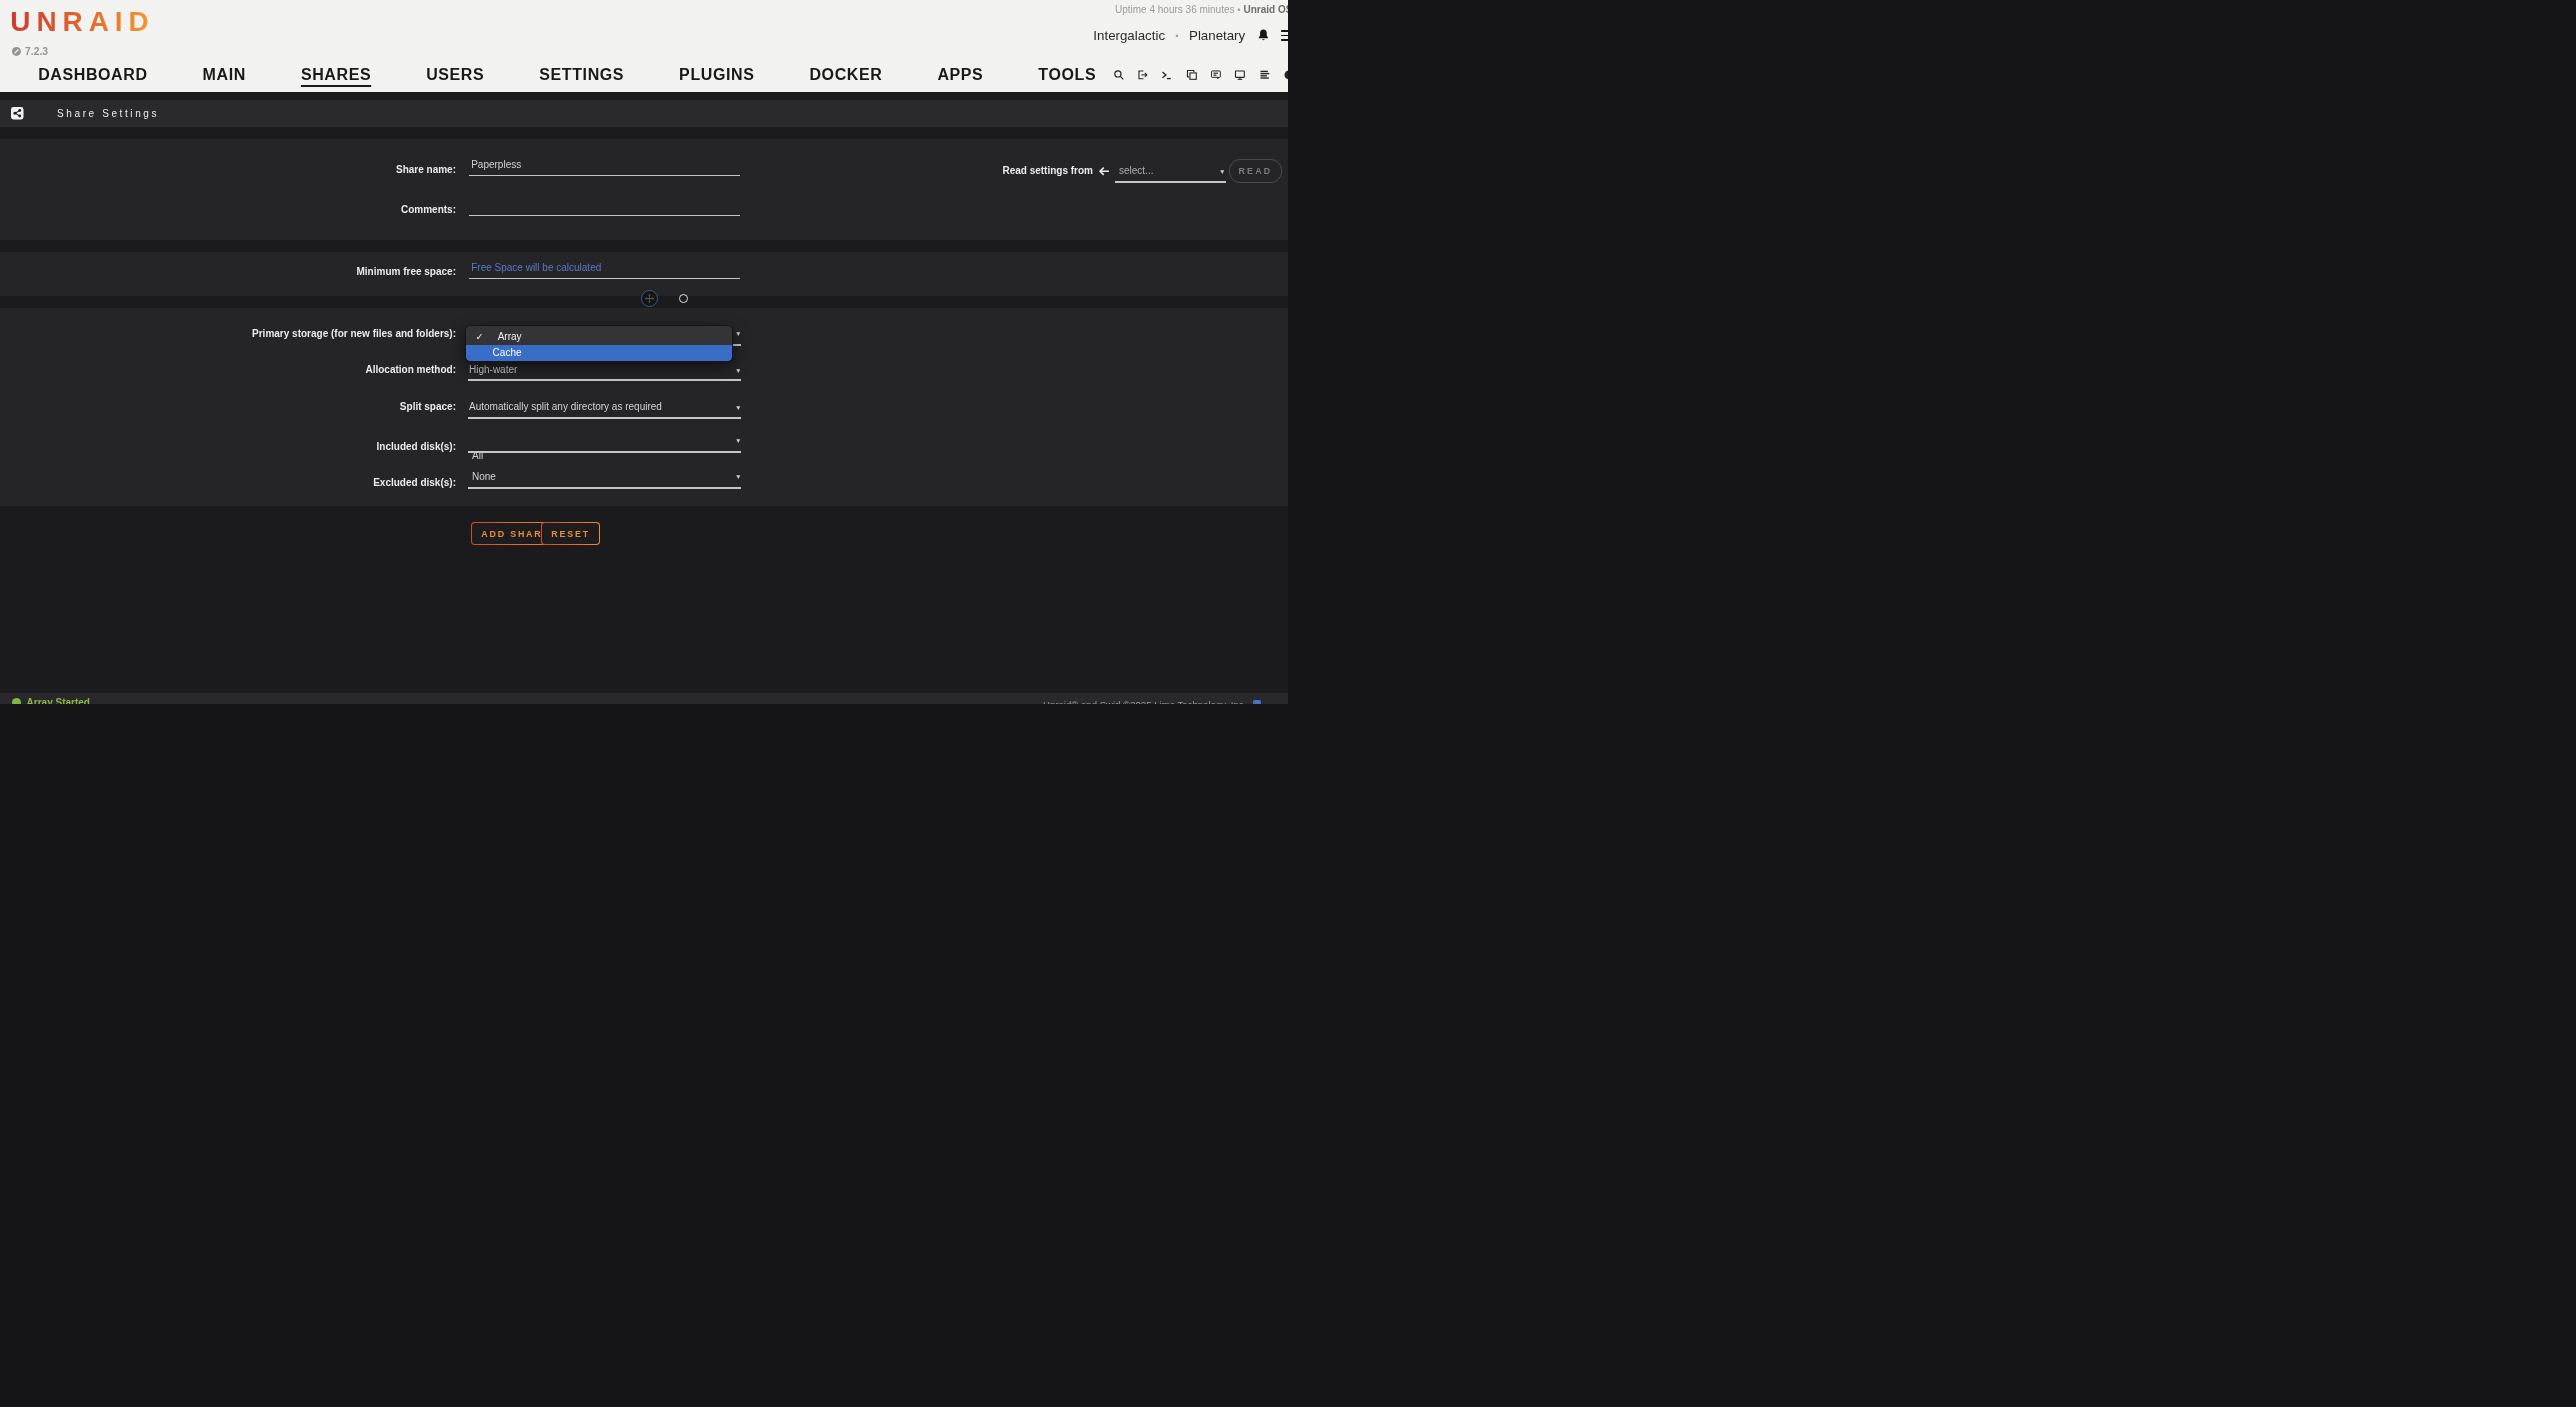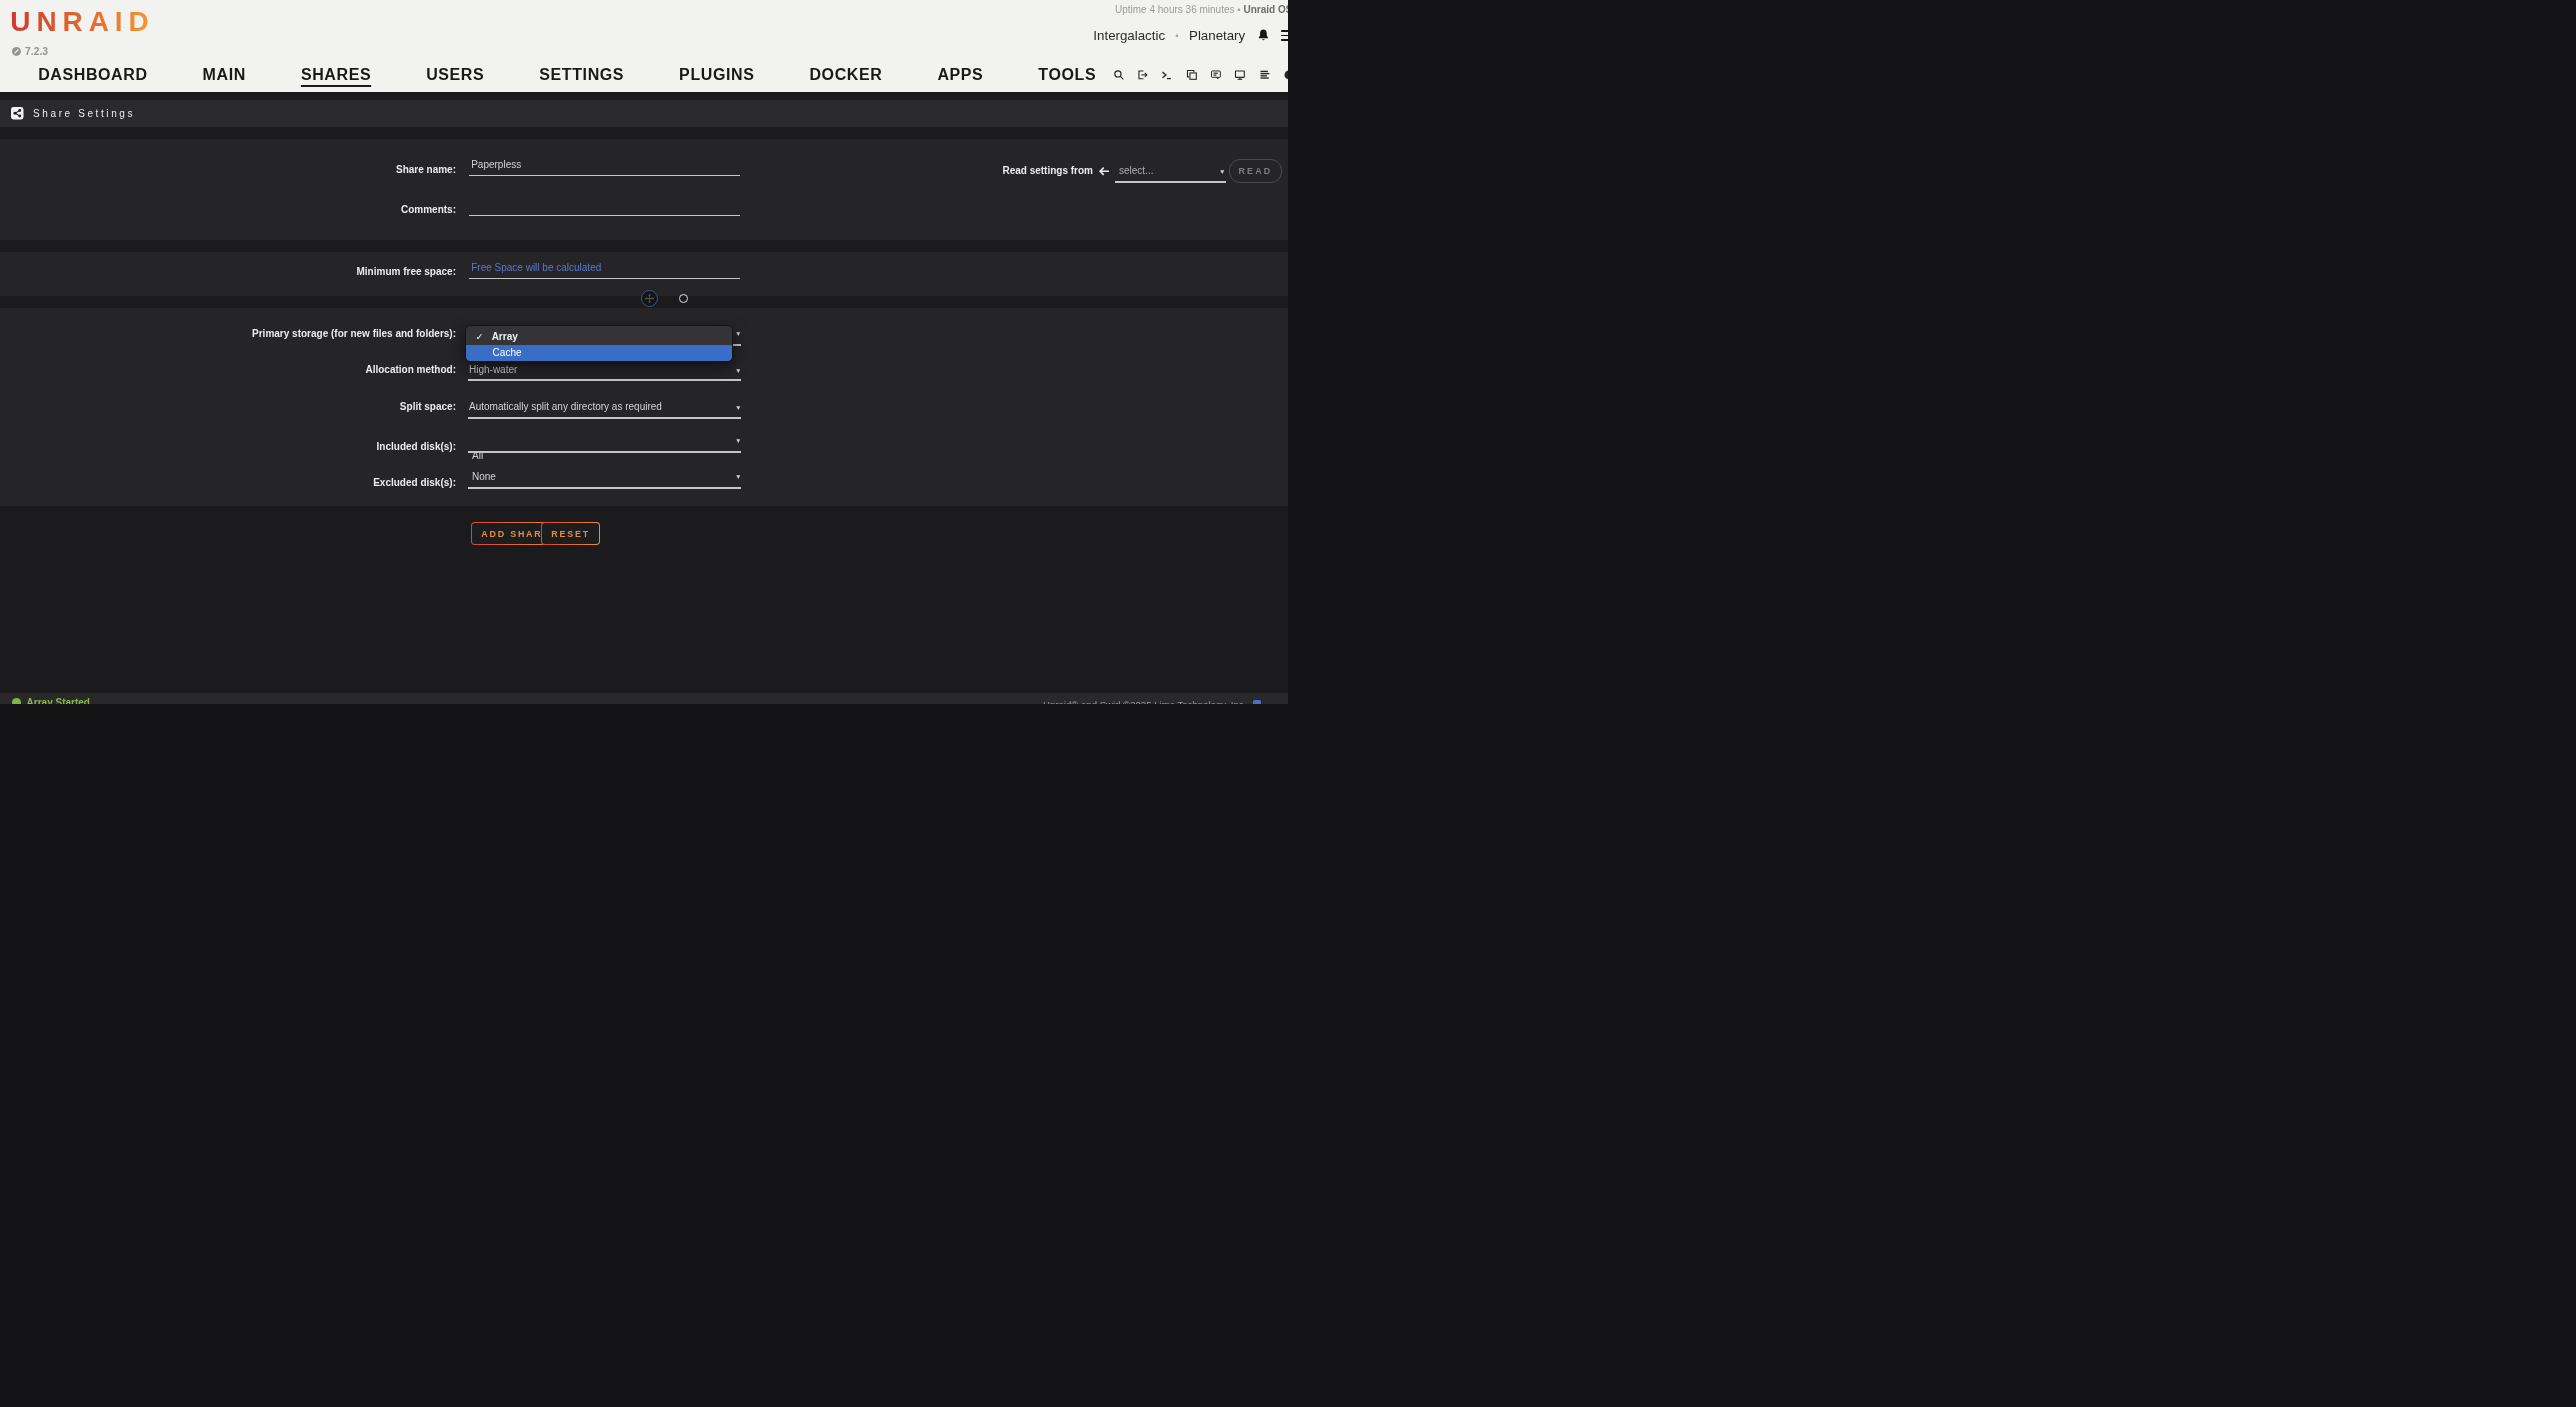--- a/index.html
+++ b/index.html
@@ -34,21 +34,21 @@
               white-space:nowrap;margin-left:36px; }
   .nav-item.active { text-decoration:underline; text-decoration-thickness:2.2px; text-underline-offset:5.2px; }
   .nav-icons { position:absolute; right:0; bottom:0; height:34px; display:flex; align-items:center;
                gap:12.5px; color:#242424; }
   .nav-icon svg { width:11.8px; height:11.8px; display:block; }
   .nav-icon.partial { margin-right:-6.6px; }
   
   .pagebar { position:absolute; top:100px; left:0; width:100%; height:27px; background:#2a2a2c;
              display:flex; align-items:center; gap:9.6px; padding-left:11px; }
   .pagebar-icon svg { width:12.5px; height:12.5px; display:block; }
-  .pagebar-title { color:#ededed; font-size:10px; letter-spacing:2.6px; }
+  .pagebar-title { color:#ededed; font-size:10px; letter-spacing:2.6px;margin-left:24px; }
   .panel { position:absolute; left:0; width:100%; background:#252528; }
   .panel1 { top:139px; height:101px; }
   .panel2 { top:252px; height:44px; }
   .panel3 { top:308px; height:198px; }
   .flabel { position:absolute; left:0; width:456px; text-align:right; font-size:10px;
             font-weight:bold; color:#ececec; white-space:nowrap; }
   .fvalue { position:absolute; font-size:10px; color:#d2d2d2; white-space:nowrap; cursor:pointer; }
   .underline { position:absolute; height:1.5px; background:#c6c6c6; }
   .caret { position:absolute; font-size:6.6px; color:#d0d0d0; cursor:pointer; }
   .finput { position:absolute; left:469px; width:271px; background:transparent; border:none;
@@ -64,21 +64,21 @@
               border:0.7px solid #4b4b4b; background:transparent; color:#7d7d7d; font-size:8.9px;
               font-weight:bold; letter-spacing:2.2px; font-family:inherit; cursor:pointer; }
   
   .popup { position:absolute; left:465px; top:325px; width:268px; height:37px; background:#343437;
            border:0.7px solid #151515; border-radius:5.2px; box-shadow:0 5.2px 14.8px rgba(0,0,0,0.55);
            overflow:hidden; z-index:5; }
   .popup-row { position:absolute; left:0; right:0; display:flex; align-items:center;
                font-size:10px; cursor:pointer; }
   .popup-row.checked { top:1.5px; height:17px; color:#f0f0f0; }
   .popup-row.checked .chk { margin-left:9.6px; font-size:9.6px; }
-  .popup-row.checked .opt { margin-left:8px;font-weight:bold; }
+  .popup-row.checked .opt { margin-left:14px; }
   .popup-row.hilite { top:19px; height:15.5px; background:#3a6dc7; color:#ffffff; }
   .popup-row.hilite .opt { margin-left:26.6px; }
   
   .gbtn { position:absolute; top:522px; height:23px; padding:0.7px; border-radius:3.7px;
           background:linear-gradient(90deg,#d6452e,#f08a2e); cursor:pointer; }
   .gbtn-inner { width:100%; height:100%; border-radius:3px; background:#1d1d1f; display:flex;
                 align-items:center; justify-content:center; color:#e98c3c; font-size:8.9px;
                 font-weight:bold; letter-spacing:1.8px; white-space:nowrap; padding:0 9.6px; }
   
   .move-badge { position:absolute; left:641px; top:290px; width:17px; height:17px; border-radius:50%;

